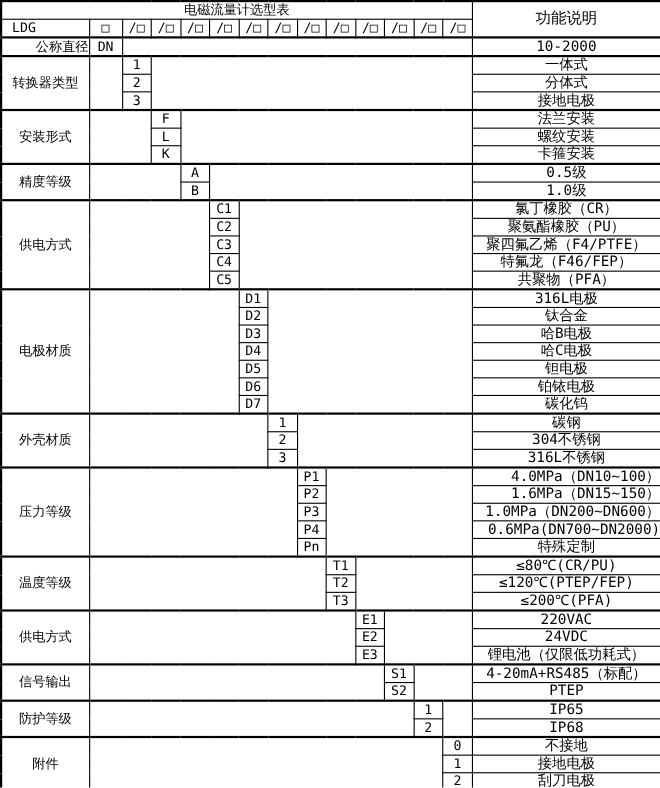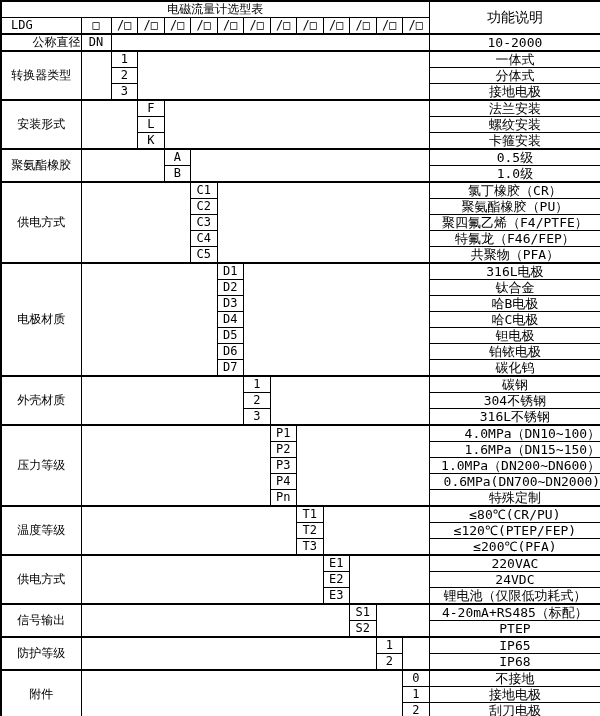--- a/index.html
+++ b/index.html
@@ -132,21 +132,21 @@
         </tr>
         <tr>
           <td class="code-cell">L</td>
           <td>螺纹安装</td>
         </tr>
         <tr>
           <td class="code-cell">K</td>
           <td>卡箍安装</td>
         </tr>
         <tr class="gstart">
-          <td class="label-cell" rowspan="2">聚氨酯橡胶</td>
+          <td class="label-cell" rowspan="2">精度等级</td>
           <td colspan="3" rowspan="2"></td>
           <td class="code-cell">A</td>
           <td colspan="9" rowspan="2"></td>
           <td>0.5级</td>
         </tr>
         <tr>
           <td class="code-cell">B</td>
           <td>1.0级</td>
         </tr>
         <tr class="gstart">

